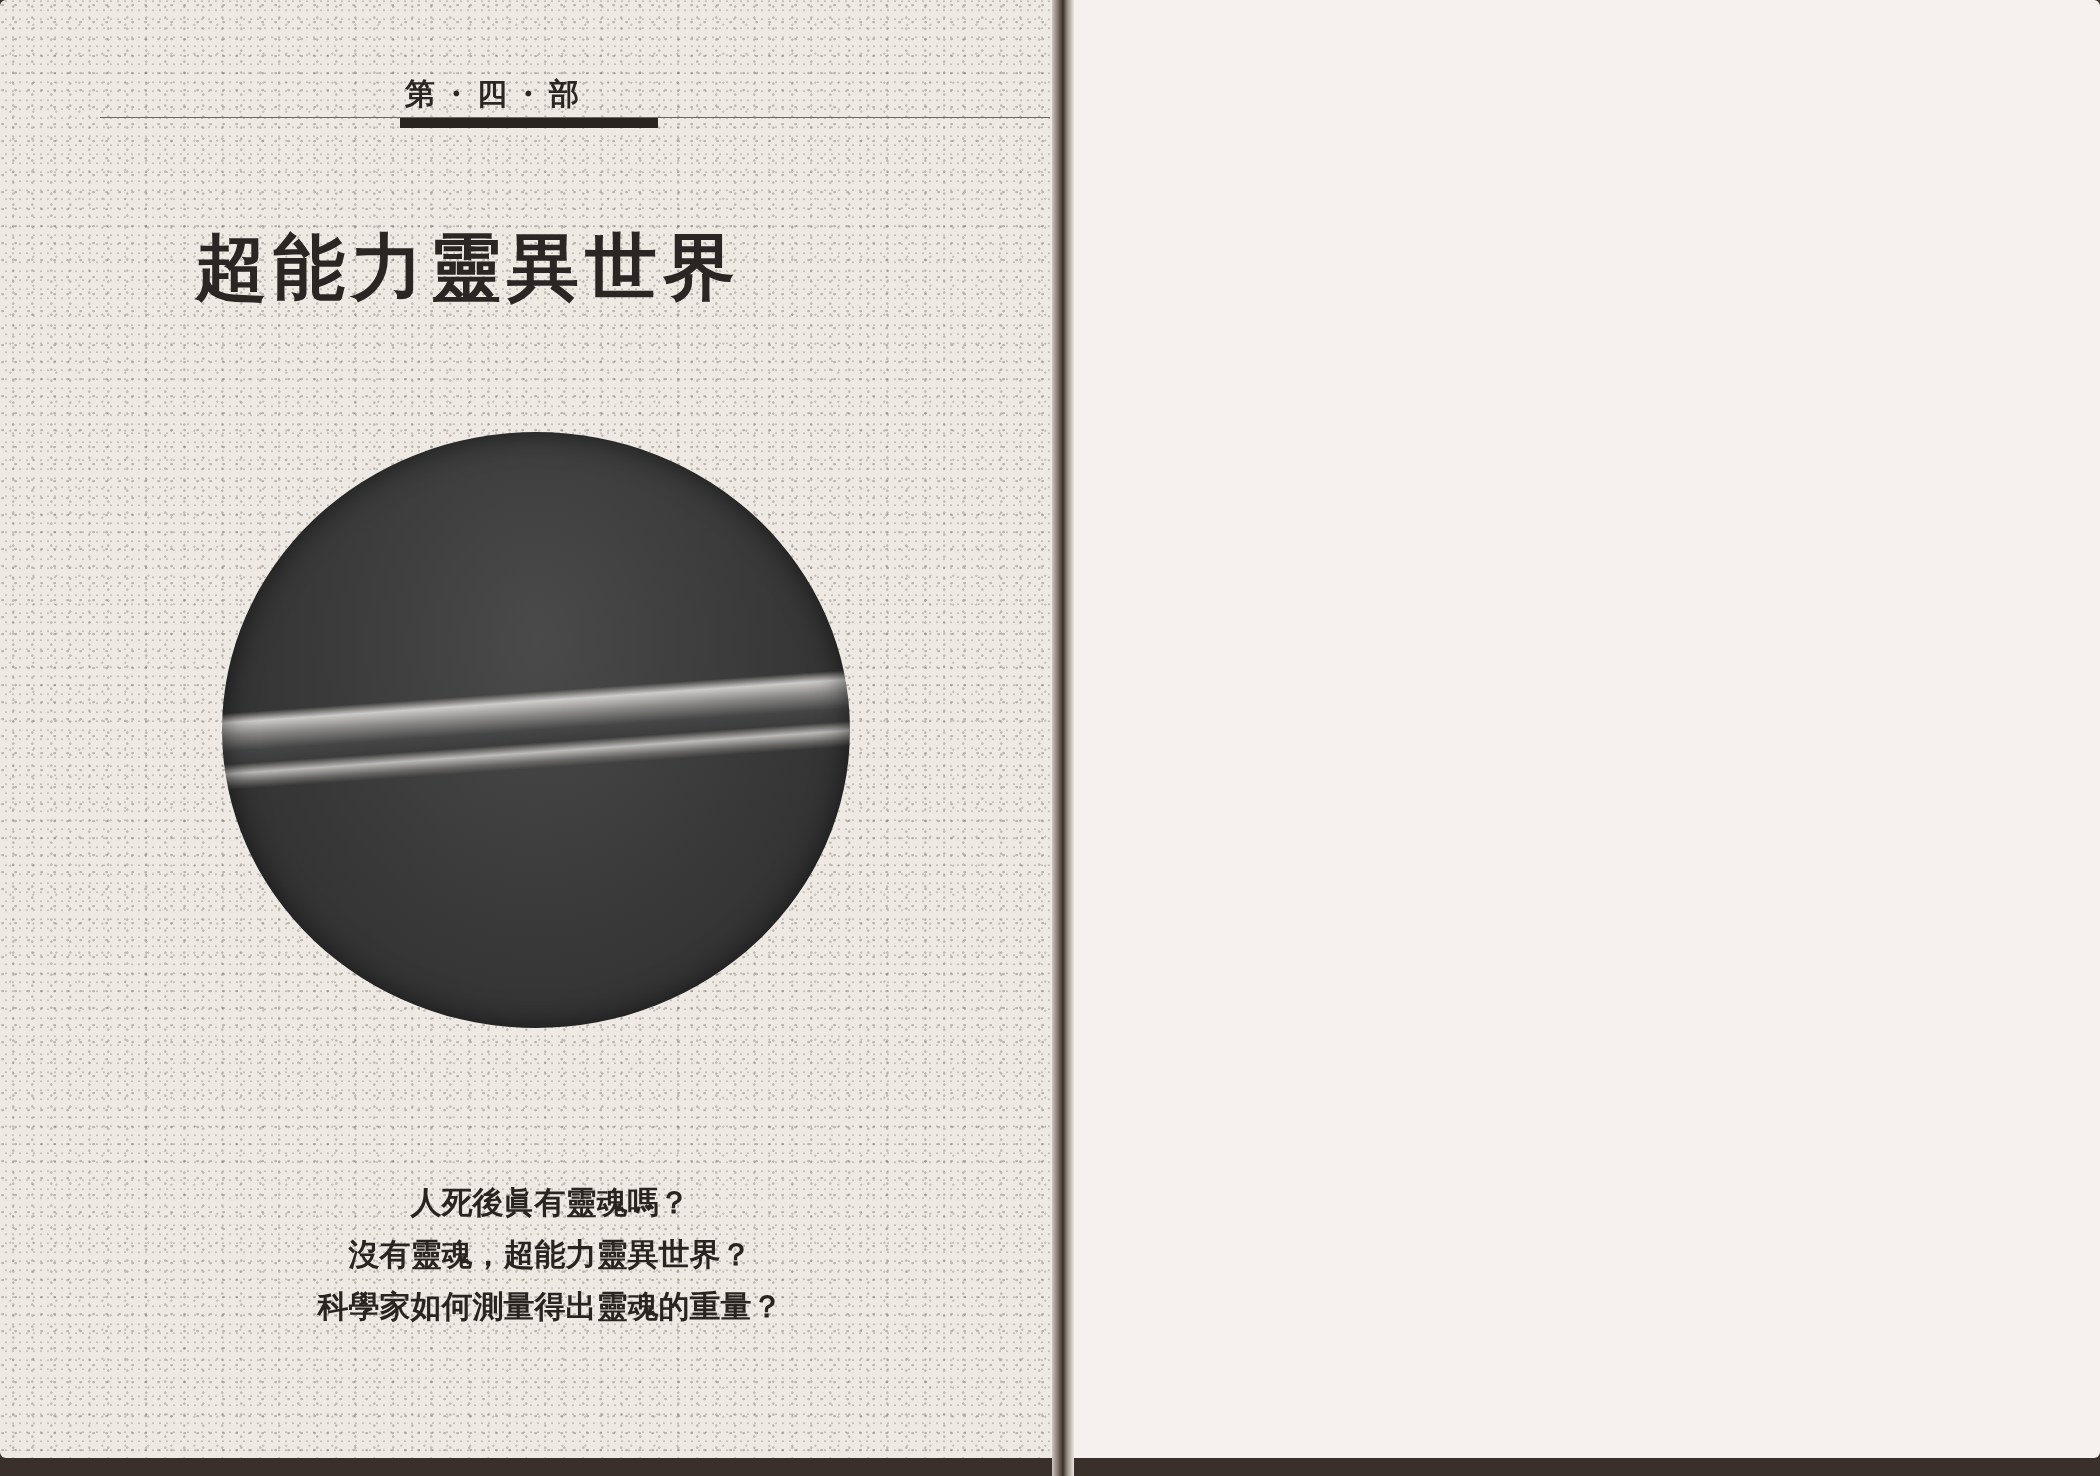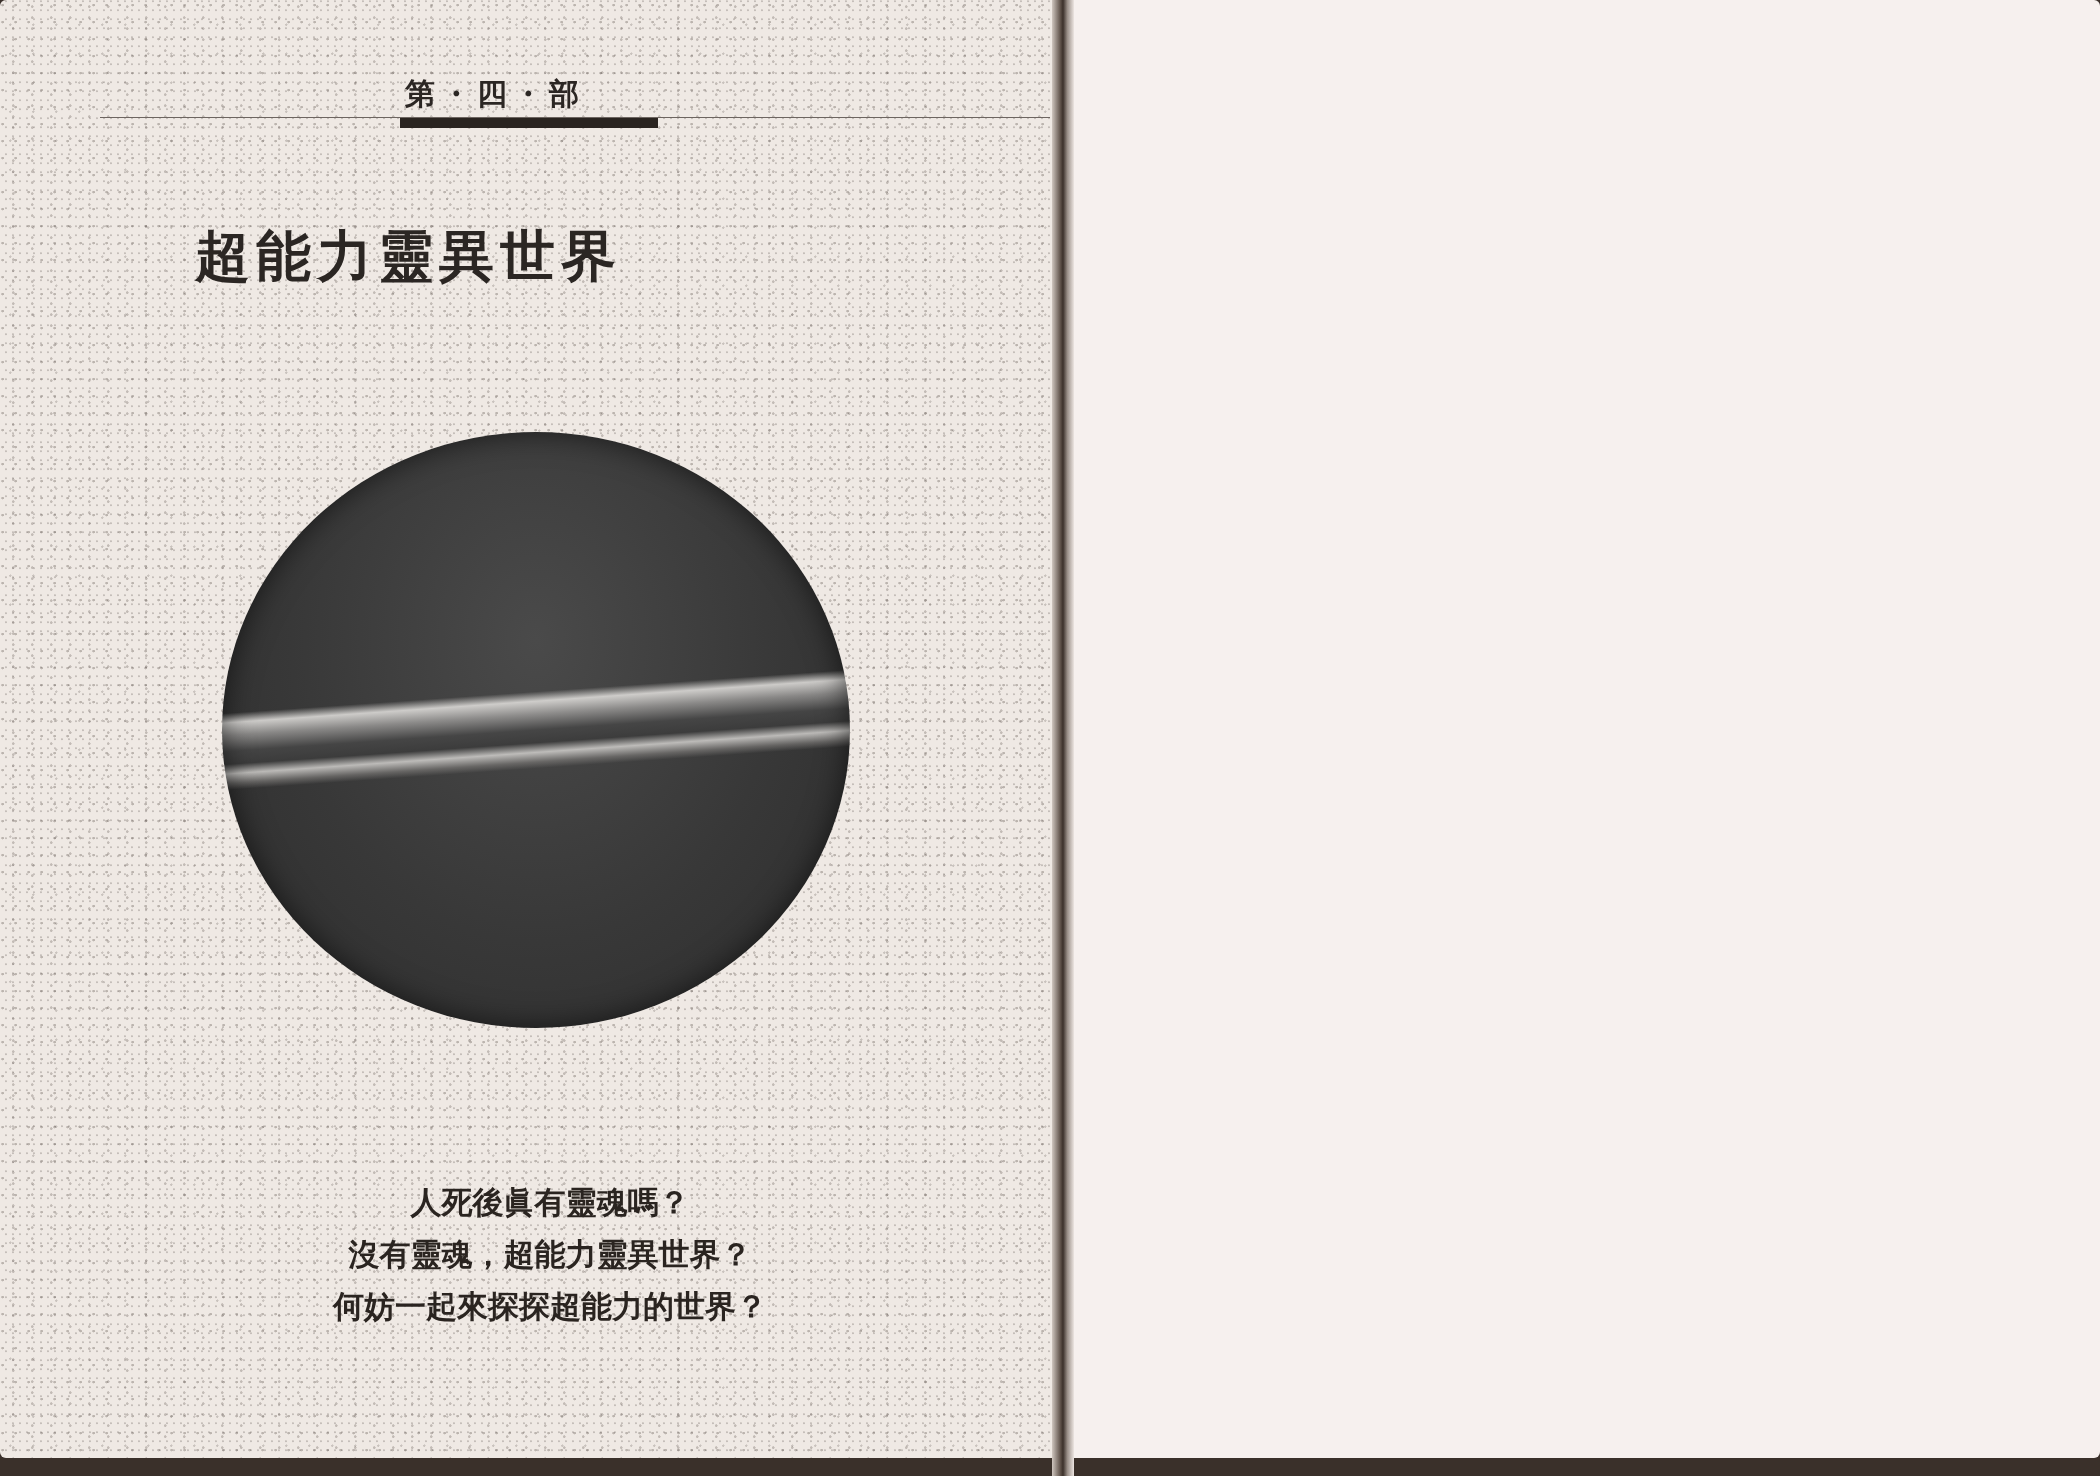--- a/index.html
+++ b/index.html
@@ -17,21 +17,21 @@
     border-radius:6px 0 0 6px;}
   .page-right{left:1062px;width:1038px;background:#f6f0ee;border-radius:0 6px 6px 0;}
   .gutter{position:absolute;left:1052px;top:0;width:22px;height:1476px;
     background:linear-gradient(90deg,#cfc6bf 0%,#5a4d45 40%,#3b302a 50%,#9a8f88 70%,#ece5e1 100%);}
 
   
   .lh-title{position:absolute;left:405px;top:74px;font-size:30px;font-weight:bold;letter-spacing:6px;color:#2b2623;}
   .lh-rule{position:absolute;left:100px;top:117px;width:950px;height:1px;background:#6d6560;}
   .lh-bar{position:absolute;left:400px;top:118px;width:258px;height:10px;background:#2a2420;}
 
-  .big-title{position:absolute;left:195px;top:220px;font-size:55px;font-weight:bold;letter-spacing:6px;color:#2b2623;}
+  .big-title{position:absolute;left:195px;top:220px;font-size:72px;font-weight:bold;letter-spacing:6px;color:#2b2623;}
 
   .photo{position:absolute;left:222px;top:432px;width:628px;height:596px;border-radius:50%;
     background:
       linear-gradient(176deg, transparent 0 44%, rgba(230,228,225,.85) 45.5%, rgba(190,188,186,.6) 47.5%, rgba(70,70,70,.9) 50%, rgba(60,60,60,.95) 52%, rgba(220,218,215,.8) 53.5%, rgba(120,118,116,.7) 55%, transparent 56%),
       radial-gradient(ellipse at 50% 35%, #4a4a4a 0%, #383838 55%, #2c2c2c 100%);
     box-shadow:inset 0 0 30px rgba(0,0,0,.6);}
   .questions{position:absolute;left:260px;top:1128px;width:580px;text-align:center;
     font-family:"DejaVu Serif","Liberation Serif",serif;font-weight:bold;font-size:31px;line-height:52px;color:#2a2420;margin-top:48px;}
   .questions div{white-space:nowrap;}
 </style>
@@ -40,21 +40,21 @@
 
 <div class="page page-left">
   <div class="lh-title">第・四・部</div>
   <div class="lh-rule"></div>
   <div class="lh-bar"></div>
   <div class="big-title">超能力靈異世界</div>
   <div class="photo" title="circular black-and-white photo of ocean waves breaking on a dark rocky shore"></div>
   <div class="questions">
     <div>人死後眞有靈魂嗎？</div>
     <div>沒有靈魂，超能力靈異世界？</div>
-    <div>何妨一起來探探超能力的世界？</div>
+    <div>科學家如何測量得出靈魂的重量？</div>
   </div>
 </div>
 
 <div class="page page-right">
   
   
   
 
   
   

